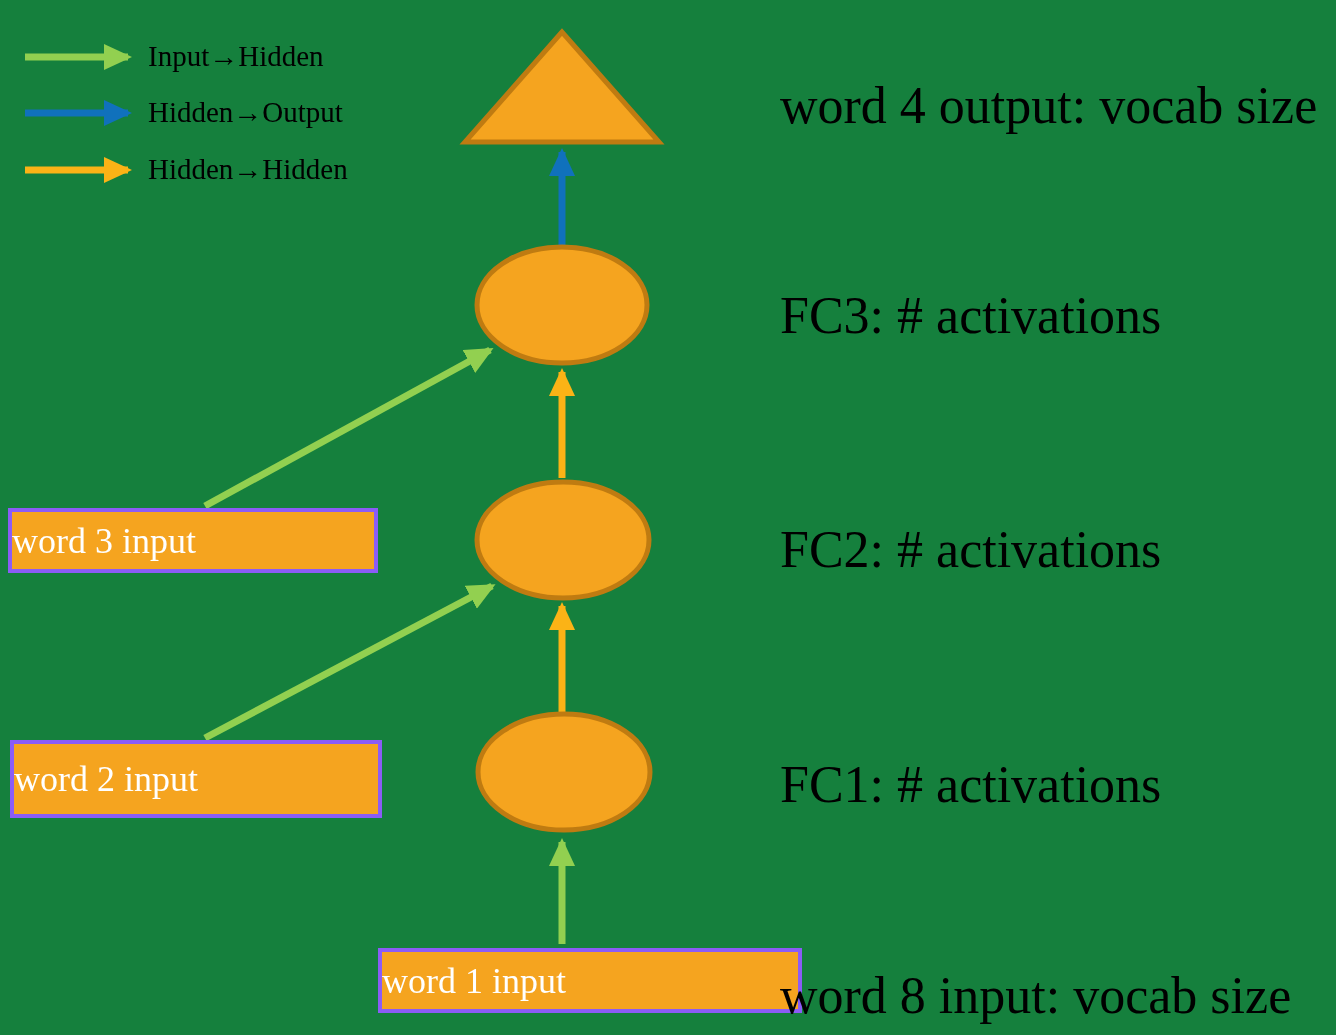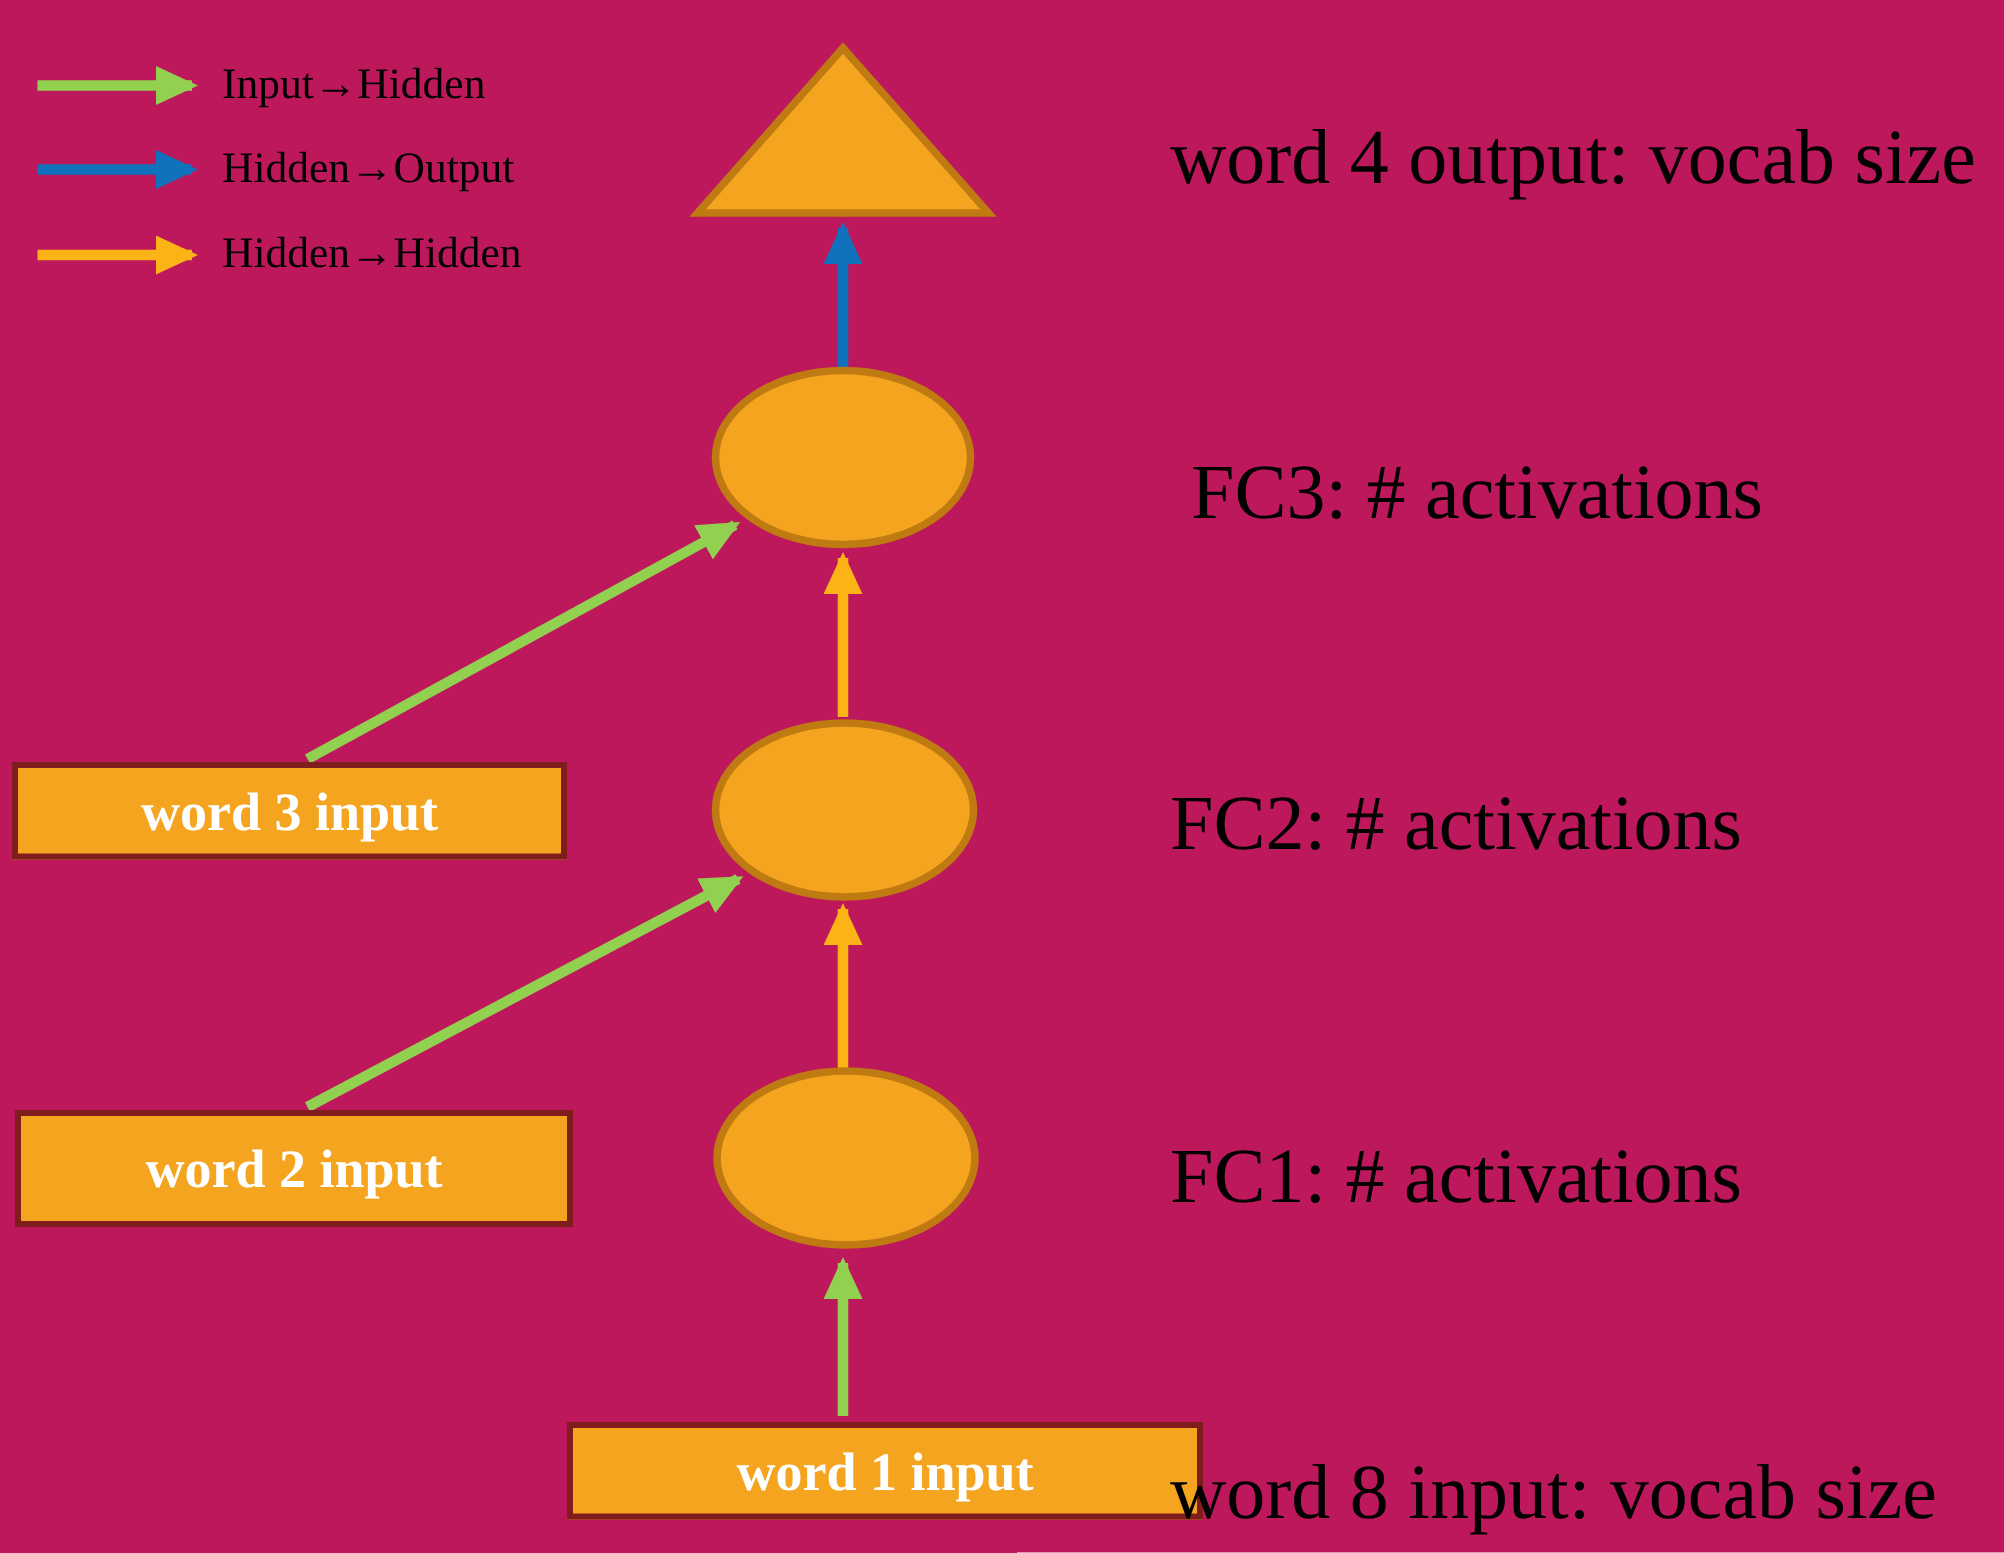--- a/index.html
+++ b/index.html
@@ -4,21 +4,21 @@
 <style>
   html, body {
     margin: 0;
     padding: 0;
     background: #ffffff;
   }
   .canvas {
     position: relative;
     width: 1336px;
     height: 1035px;
-    background: #be185d;
+    background: #15803d;
     font-family: "Liberation Serif", serif;
     overflow: hidden;
   }
   .canvas svg {
     position: absolute;
     left: 0;
     top: 0;
   }
   .legend-label {
     position: absolute;
@@ -28,26 +28,25 @@
   }
   .side-label {
     position: absolute;
     font-size: 52px;
     color: #000000;
     white-space: nowrap;
   }
   .input-box {
     position: absolute;
     background: #F5A41F;
-    border: 4px solid #7f1d1d;
+    border: 4px solid #8b5cf6;
     box-sizing: border-box;
     display: flex;
     align-items: center;
-    justify-content: center;
-    font-weight: bold;
+    justify-content: flex-start;
   }
   .input-box .box-label {
     color: #ffffff;
     font-size: 36px;
     white-space: nowrap;
   }
 </style>
 </head>
 <body>
 
@@ -92,18 +91,18 @@
     <span class="box-label">word 3 input</span>
   </div>
   <div class="input-box" style="left:10px;  top:740px; width:372px; height:78px;">
     <span class="box-label">word 2 input</span>
   </div>
   <div class="input-box" style="left:378px; top:948px; width:424px; height:65px;">
     <span class="box-label">word 1 input</span>
   </div>
 
   <div class="side-label" style="left:780px; top:76px;">word 4 output: vocab size</div>
-  <div class="side-label" style="left:780px; top:299px;margin-left:14px;">FC3: # activations</div>
+  <div class="side-label" style="left:780px; top:286px;">FC3: # activations</div>
   <div class="side-label" style="left:780px; top:520px;">FC2: # activations</div>
   <div class="side-label" style="left:780px; top:755px;">FC1: # activations</div>
   <div class="side-label" style="left:780px; top:966px;">word 8 input: vocab size</div>
 
 </div>
 
 </body></html>

